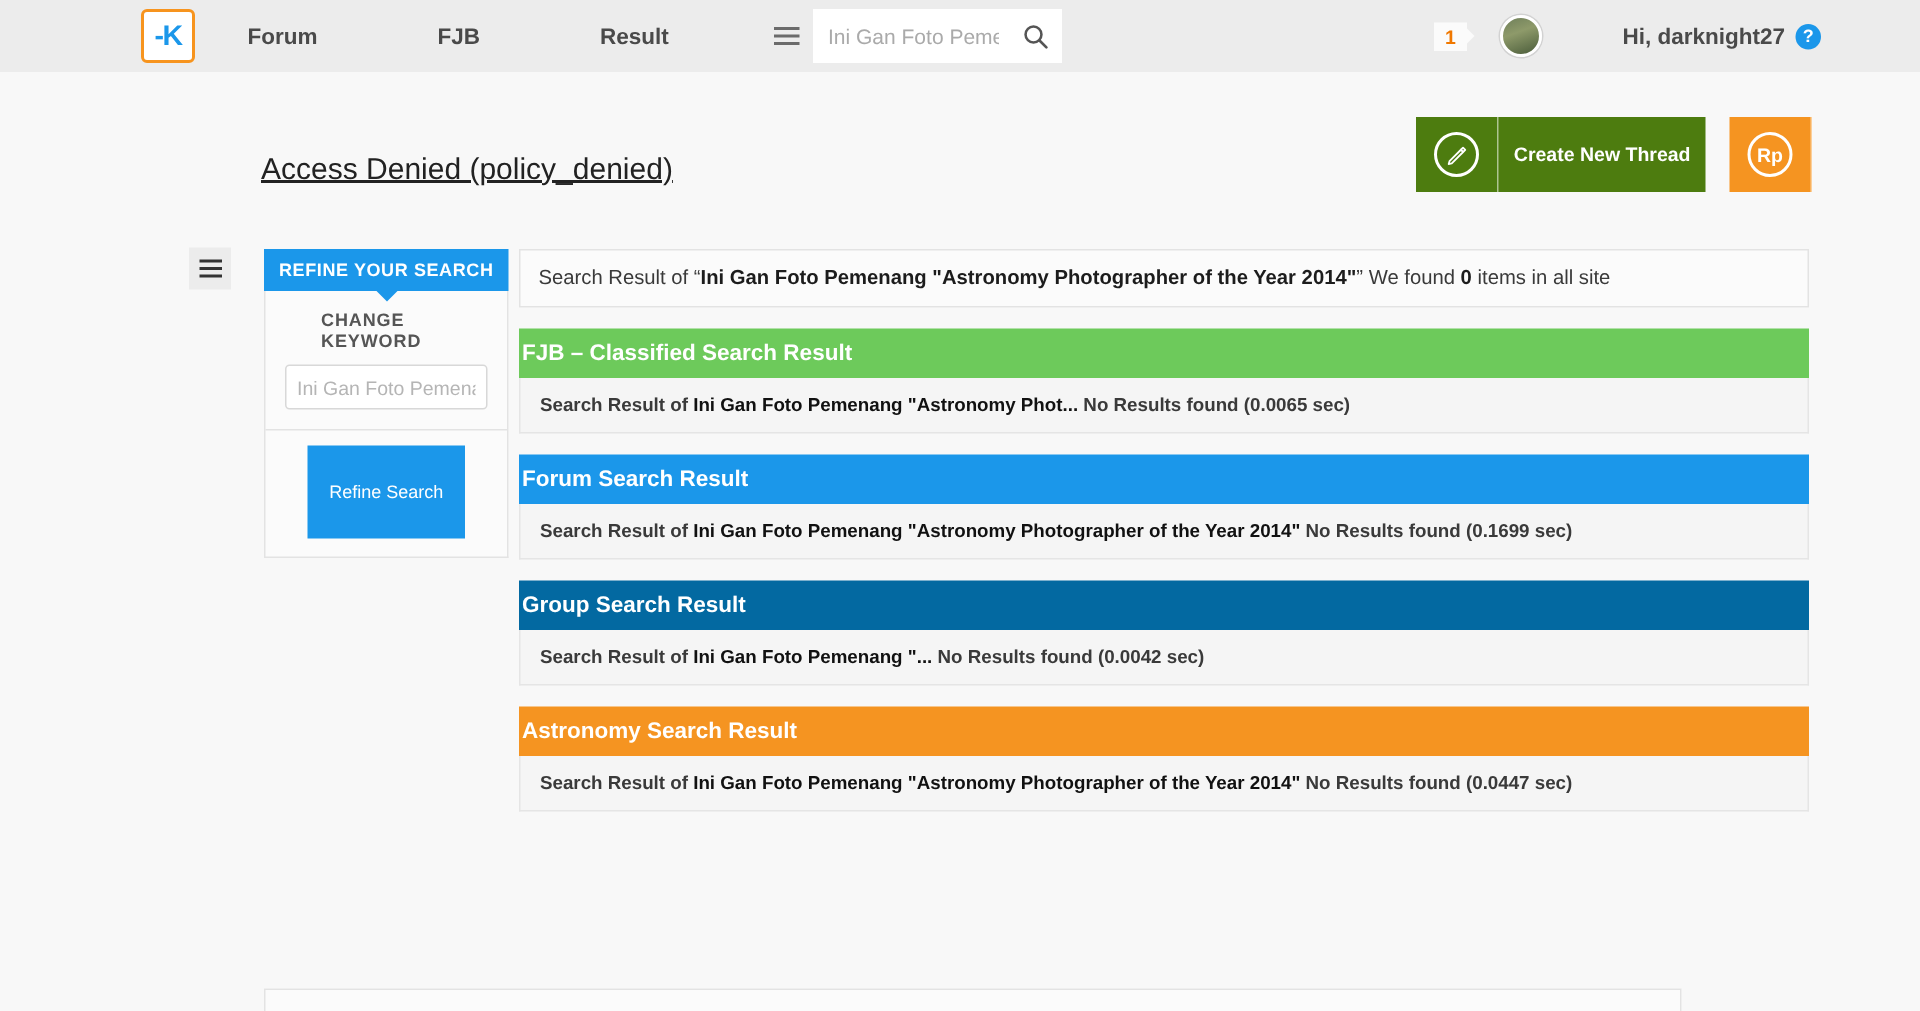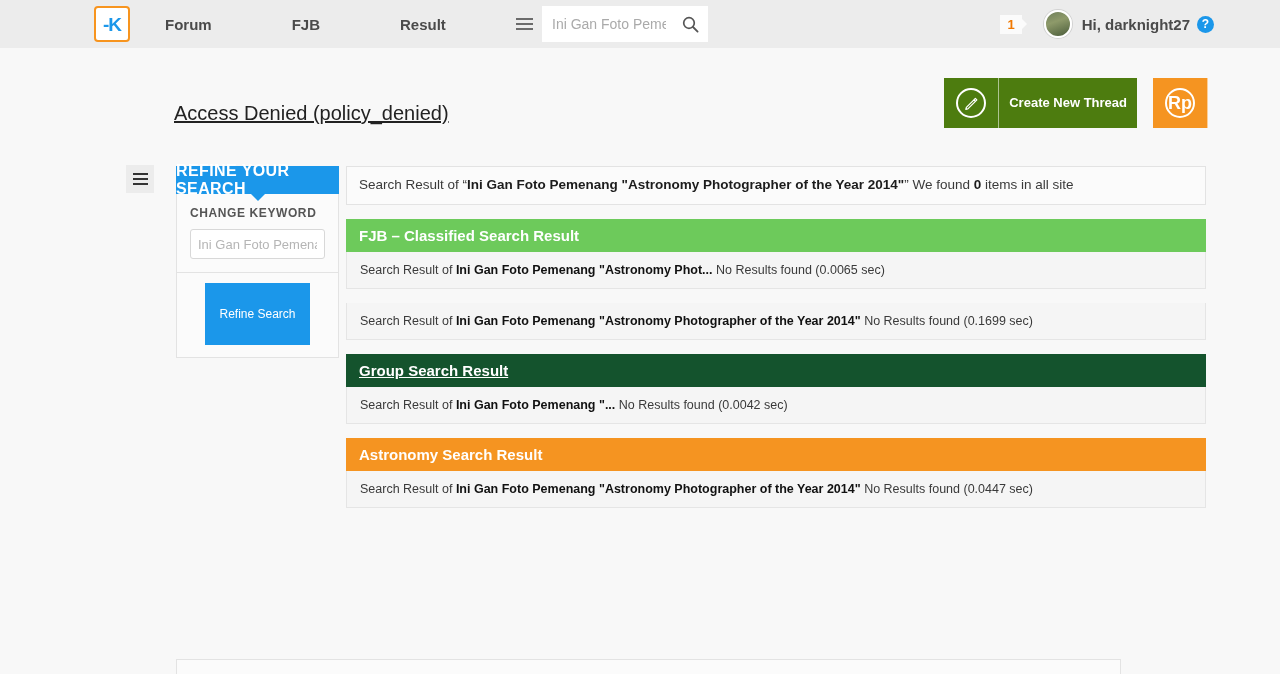--- a/index.html
+++ b/index.html
@@ -89,21 +89,21 @@
   }
   .avatar {
     width: 28px; height: 28px; border-radius: 50%;
     background: linear-gradient(160deg,#6f7f5a 0%, #8e9a6a 40%, #4a5c3a 100%);
     border: 2px solid #ffffff;
     box-shadow: 0 0 0 1px #d2d2d2;
     margin-right: 10px; cursor: pointer;
   }
   .user-name {
     font-size: 15px; font-weight: bold; color: #4a4a4a;
-    margin-right: 7px; white-space: nowrap;
+    margin-right: 7px; white-space: nowrap; margin-left: 44px;
   }
   .help-icon {
     width: 17px; height: 17px; border-radius: 50%;
     background: #1b97ea; color: #fff;
     font-size: 12px; font-weight: bold;
     display: flex; align-items: center; justify-content: center;
     cursor: pointer; line-height: 1;
   }
 
   
@@ -123,56 +123,56 @@
     display: flex; align-items: center; justify-content: center;
     color: #ffffff; font-size: 13px; font-weight: bold;
     line-height: 1.15; text-align: center; padding: 0 10px;
   }
   .btn-blue { background: #4d7c0f; }
   .btn-orange { background: #f59421; }
   .circle-icon {
     width: 30px; height: 30px; border-radius: 50%;
     border: 2px solid #ffffff;
     display: flex; align-items: center; justify-content: center;
-    color: #ffffff; font-size: 18px; font-weight: bold;
+    color: #ffffff; font-size: 13px; font-weight: bold;
   }
 
   
   .rail-btn {
     position: absolute; left: 126px; top: 165px;
     width: 28px; height: 28px; background: #ececec;
     display: flex; flex-direction: column;
     align-items: center; justify-content: center; gap: 3px;
     cursor: pointer;
   }
   .rail-btn span { display: block; width: 15px; height: 2px; background: #333; }
 
   
   .sidebar { position: absolute; left: 176px; top: 166px; width: 163px; }
   .refine-tab {
     height: 28px; background: #1b97ea; color: #ffffff;
-    font-size: 16px; font-weight: bold; letter-spacing: .4px;
+    font-size: 12px; font-weight: bold; letter-spacing: .4px;
     display: flex; align-items: center; justify-content: center;
     cursor: pointer; position: relative;
   }
   .refine-tab::after {
     content: ""; position: absolute; left: 50%; bottom: -7px;
     transform: translateX(-50%);
     border-left: 7px solid transparent;
     border-right: 7px solid transparent;
     border-top: 7px solid #1b97ea;
   }
   .sidebar-panel {
     background: #fbfbfb; border: 1px solid #e3e3e3; border-top: none;
   }
   .panel-section { padding: 12px 13px 13px; }
   .panel-divider { border-top: 1px solid #e3e3e3; }
   .panel-heading {
     font-size: 12px; font-weight: bold; color: #555555;
-    letter-spacing: .6px; margin-bottom: 9px;
+    letter-spacing: .6px; margin-bottom: 9px; margin-left: 24px;
   }
   .keyword-input {
     width: 100%; height: 30px;
     border: 1px solid #d8d8d8; border-radius: 3px;
     background: #ffffff; padding: 0 7px;
     font-size: 13px; color: #333;
     font-family: "Liberation Sans", sans-serif;
     outline: none;
   }
   .keyword-input::placeholder { color: #b5b5b5; }
@@ -188,32 +188,32 @@
   .summary-bar {
     background: #fbfbfb; border: 1px solid #e3e3e3;
     padding: 9px 12px; font-size: 13.5px; color: #3a3a3a;
     line-height: 1.4;
   }
   .summary-bar b { color: #1c1c1c; }
 
   .result-block { margin-top: 14px; }
   .result-header {
     height: 33px; display: flex; align-items: center;
-    padding: 0 13px; color: #ffffff;
+    padding: 0 2px; color: #ffffff;
     font-size: 15px; font-weight: bold;
   }
   .result-body {
     background: #f5f5f5;
     border: 1px solid #e5e5e5; border-top: none;
-    padding: 11px 13px; font-size: 12.5px; color: #3a3a3a;
+    padding: 11px 13px; font-size: 12.5px; color: #3a3a3a; font-weight: bold;
   }
   .result-body b { color: #111111; }
   .hdr-green  { background: #6dca5b; }
   .hdr-blue   { background: #1b97ea; }
-  .hdr-pink   { background: #14532d; text-decoration: underline; }
+  .hdr-pink   { background: #0369a1; }
   .hdr-orange { background: #f59421; }
 
   
   .bottom-panel {
     position: absolute; left: 176px; top: 659px;
     width: 945px; height: 40px;
     background: #fbfbfb; border: 1px solid #e3e3e3;
   }
 </style>
 </head>
@@ -305,20 +305,21 @@
   </div>
 
   <div class="result-block">
     <div class="result-header hdr-green">FJB – Classified Search Result</div>
     <div class="result-body">
       <span>Search Result of </span><b>Ini Gan Foto Pemenang "Astronomy Phot...</b><span> No Results found (0.0065 sec)</span>
     </div>
   </div>
 
   <div class="result-block">
+    <div class="result-header hdr-blue">Forum Search Result</div>
     <div class="result-body">
       <span>Search Result of </span><b>Ini Gan Foto Pemenang "Astronomy Photographer of the Year 2014"</b><span> No Results found (0.1699 sec)</span>
     </div>
   </div>
 
   <div class="result-block">
     <div class="result-header hdr-pink">Group Search Result</div>
     <div class="result-body">
       <span>Search Result of </span><b>Ini Gan Foto Pemenang "...</b><span> No Results found (0.0042 sec)</span>
     </div>

